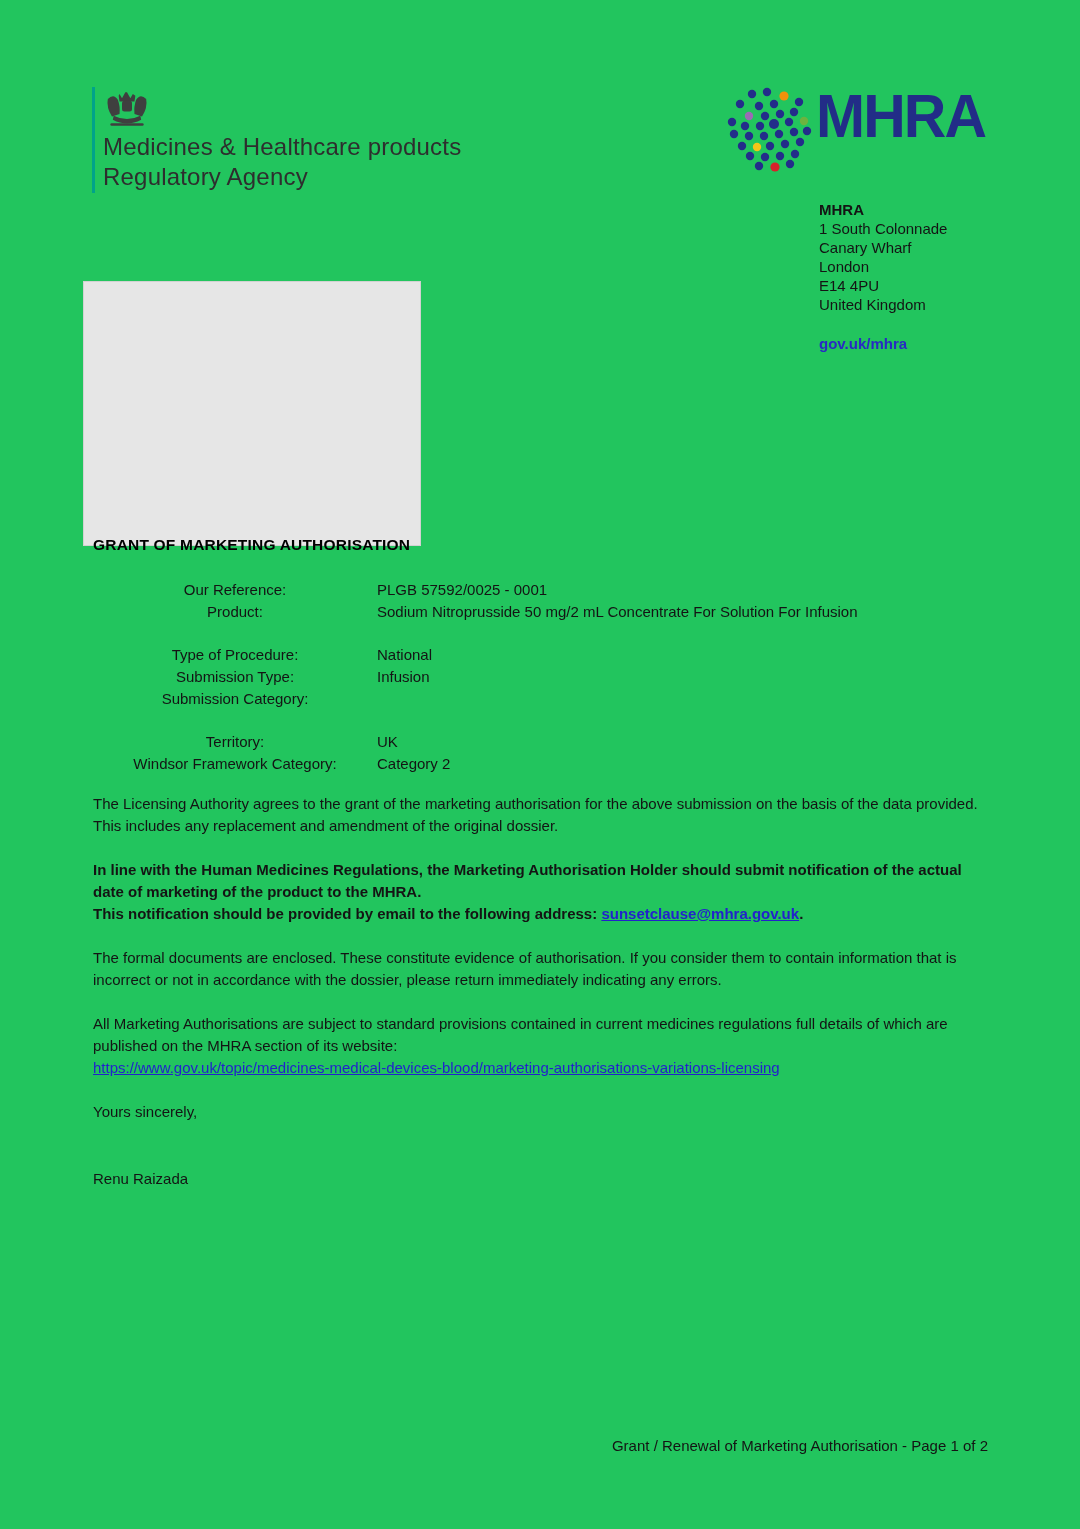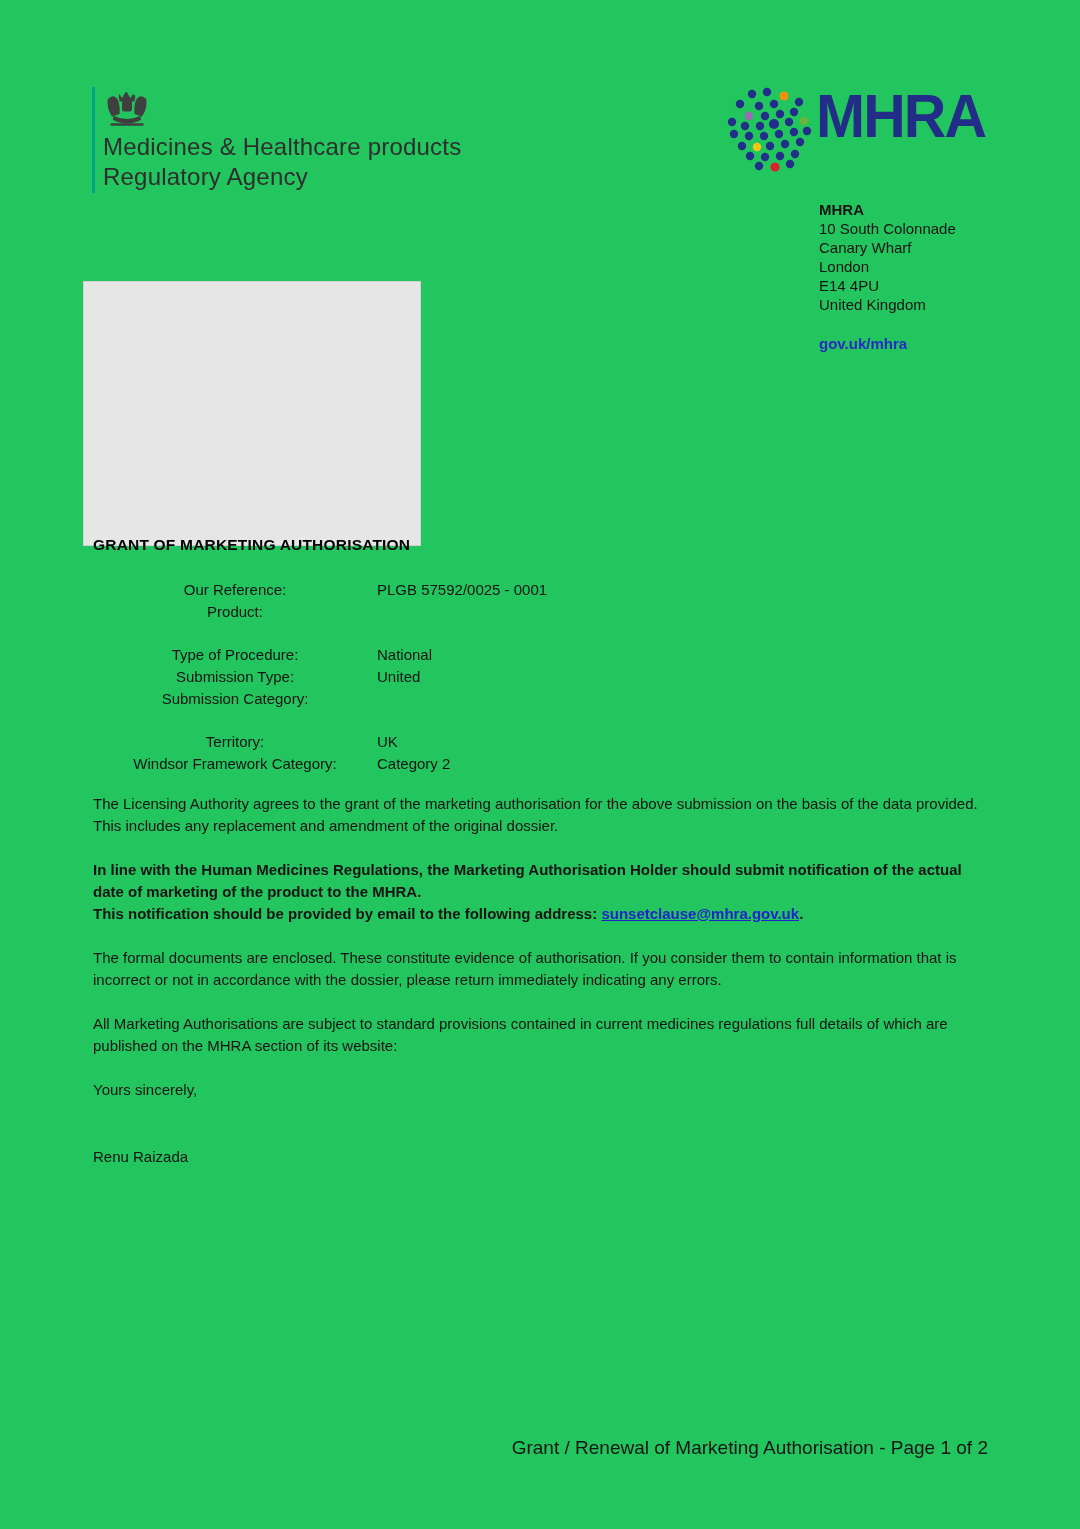--- a/index.html
+++ b/index.html
@@ -45,21 +45,21 @@
   .ref-value { flex:1; }
   .para { margin-bottom:22px; }
   .bold { font-weight:bold; }
   a.doc-link { color:#2222cc; text-decoration:underline; }
   a.email-link { color:#2222cc; font-weight:bold; text-decoration:underline; }
   .closing { margin-bottom:45px; }
   .signatory { margin-bottom:0; }
 
   
   .footer {
-    position:absolute; right:92px; top:1437px; font-size:19px; color:#141414; text-align:right;
+    position:absolute; right:92px; top:1437px; font-size:15px; color:#141414; text-align:right;
   }
 </style>
 </head>
 <body>
 
 <div class="page">
 
   <div class="teal-bar"></div>
   <div class="crown-wrap">
     <svg viewBox="0 0 60 50" width="50" height="46">
@@ -116,51 +116,52 @@
       <circle cx="22" cy="32" r="4.2" fill="#9b6bb5"></circle>
       <circle cx="77" cy="37" r="4.2" fill="#6cb33f"></circle>
       <circle cx="30" cy="63" r="4.2" fill="#f5c518"></circle>
       <circle cx="48" cy="83" r="4.6" fill="#d8232a"></circle>
     </svg>
   </div>
   <div class="wordmark">MHRA</div>
 
   <div class="addr">
     <div class="addr-name">MHRA</div>
-    <div>10 South Colonnade</div>
+    <div>1 South Colonnade</div>
     <div>Canary Wharf</div>
     <div>London</div>
     <div>E14 4PU</div>
     <div>United Kingdom</div>
     <a class="addr-site" href="#">gov.uk/mhra</a>
   </div>
 
   <div class="redact-box"></div>
 
   <div class="letter">
     <div class="heading">GRANT OF MARKETING AUTHORISATION</div>
 
     <div class="ref-group">
       <div class="ref-row">
         <span class="ref-label">Our Reference:</span>
         <span class="ref-value">PLGB 57592/0025 - 0001</span>
       </div>
       <div class="ref-row">
         <span class="ref-label">Product:</span>
+        <span class="ref-value">Sodium Nitroprusside 50 mg/2 mL Concentrate For Solution For Infusion</span>
       </div>
     </div>
 
     <div class="ref-group">
       <div class="ref-row">
         <span class="ref-label">Type of Procedure:</span>
         <span class="ref-value">National</span>
       </div>
       <div class="ref-row">
         <span class="ref-label">Submission Type:</span>
-        <span class="ref-value">United</span>
+        <span class="ref-value">Infusion</span>
       </div>
       <div class="ref-row">
         <span class="ref-label">Submission Category:</span>
       </div>
     </div>
 
     <div class="ref-group last">
       <div class="ref-row">
         <span class="ref-label">Territory:</span>
         <span class="ref-value">UK</span>
@@ -175,20 +176,21 @@
 
     <p class="para bold">
       <span>In line with the Human Medicines Regulations, the Marketing Authorisation Holder should submit notification of the actual date of marketing of the product to the MHRA.</span><br>
       <span>This notification should be provided by email to the following address: </span><a class="email-link" href="#">sunsetclause@mhra.gov.uk</a><span>.</span>
     </p>
 
     <p class="para">The formal documents are enclosed. These constitute evidence of authorisation. If you consider them to contain information that is incorrect or not in accordance with the dossier, please return immediately indicating any errors.</p>
 
     <p class="para">
       <span>All Marketing Authorisations are subject to standard provisions contained in current medicines regulations full details of which are published on the MHRA section of its website:</span><br>
+      <a class="doc-link" href="#">https://www.gov.uk/topic/medicines-medical-devices-blood/marketing-authorisations-variations-licensing</a>
     </p>
 
     <p class="para closing">Yours sincerely,</p>
     <p class="para signatory">Renu Raizada</p>
   </div>
 
   <div class="footer">Grant / Renewal of Marketing Authorisation - Page 1 of 2</div>
 
 </div>
 

